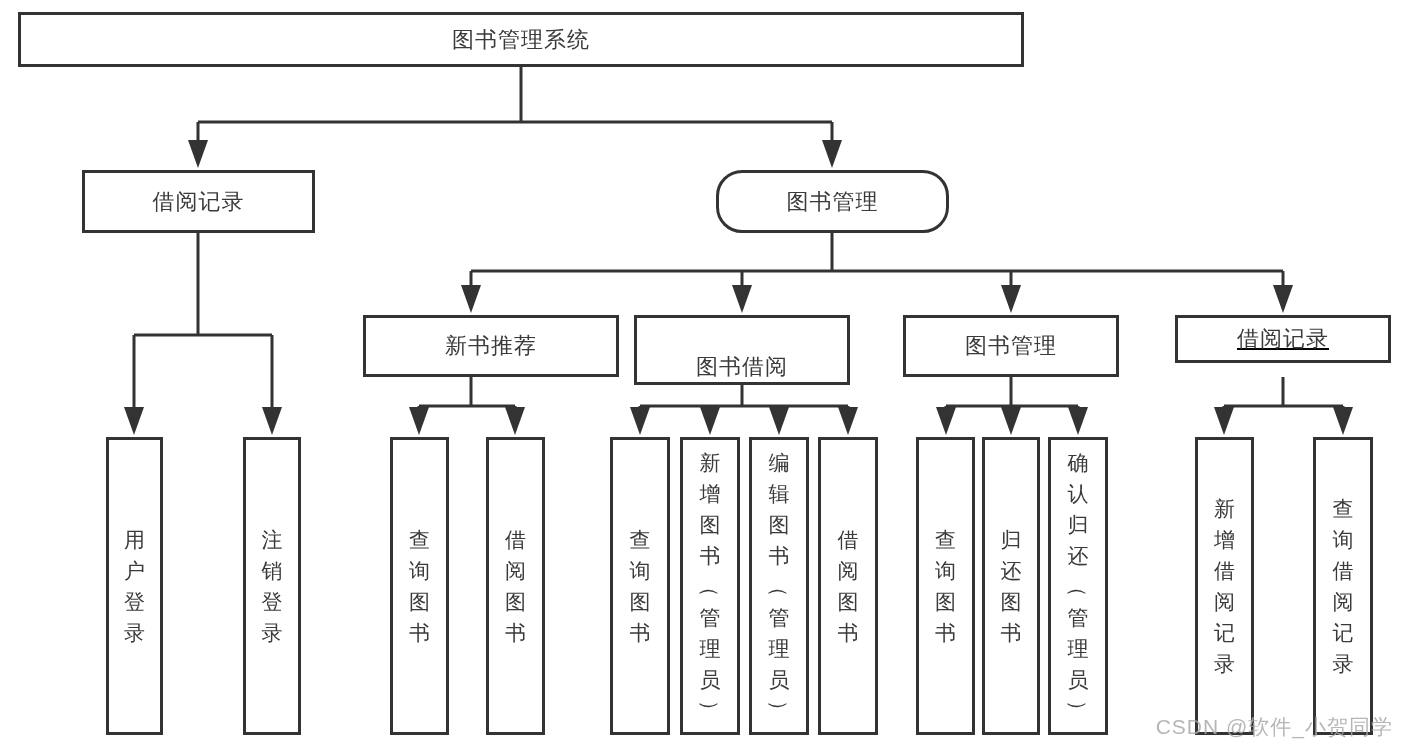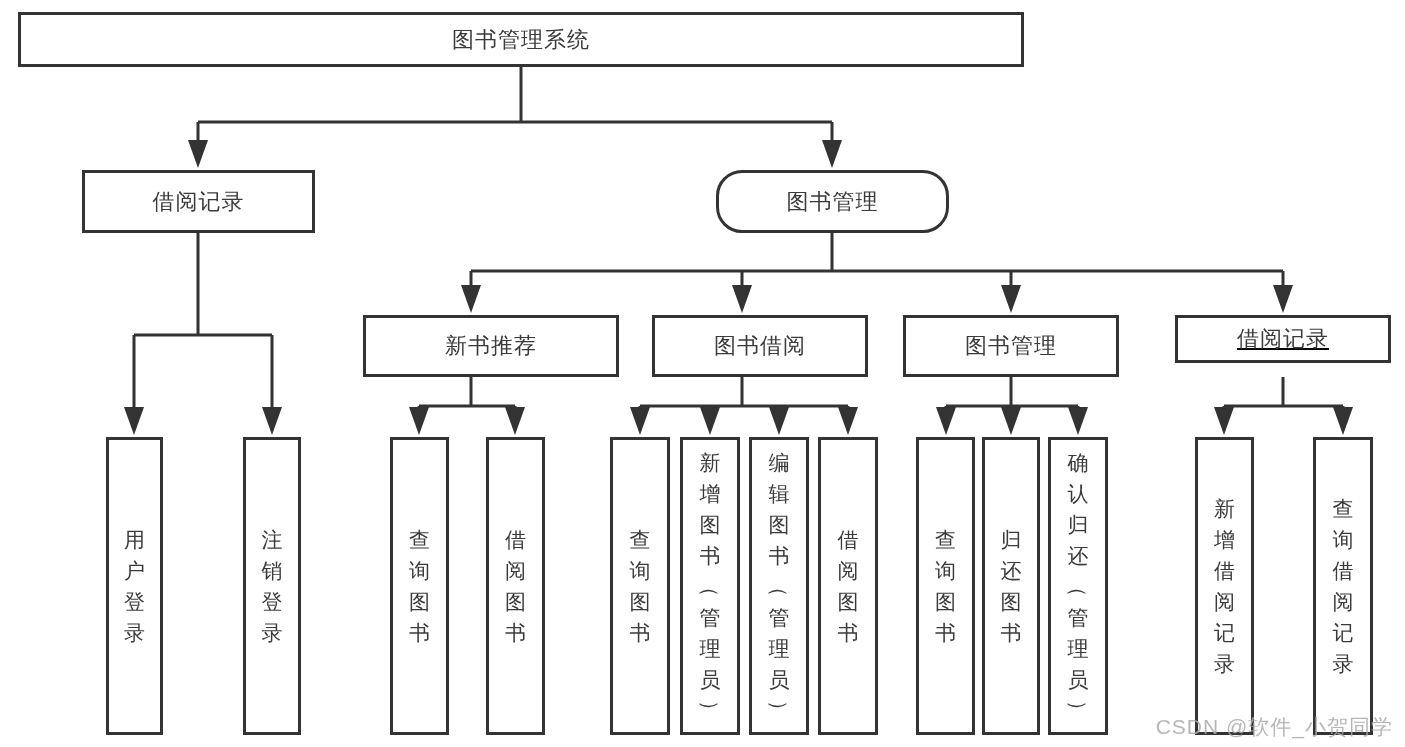--- a/index.html
+++ b/index.html
@@ -122,21 +122,21 @@
   <div class="hbox" style="left:82px; top:170px; width:233px; height:63px;">
     <span class="hlabel">借阅记录</span>
   </div>
   <div class="hbox" style="left:716px; top:170px; width:233px; height:63px;border-radius:26px;">
     <span class="hlabel">图书管理</span>
   </div>
 
   <div class="hbox" style="left:363px; top:315px; width:256px; height:62px;">
     <span class="hlabel">新书推荐</span>
   </div>
-  <div class="hbox" style="left:652px; top:315px; width:216px; height:62px;">
+  <div class="hbox" style="left:634px; top:315px; width:216px; height:70px;align-items:flex-end;">
     <span class="hlabel">图书借阅</span>
   </div>
   <div class="hbox" style="left:903px; top:315px; width:216px; height:62px;">
     <span class="hlabel">图书管理</span>
   </div>
   <div class="hbox" style="left:1175px; top:315px; width:216px; height:48px;text-decoration:underline;">
     <span class="hlabel">借阅记录</span>
   </div>
 
   <div class="vbox" style="left:106px; width:57px;">

